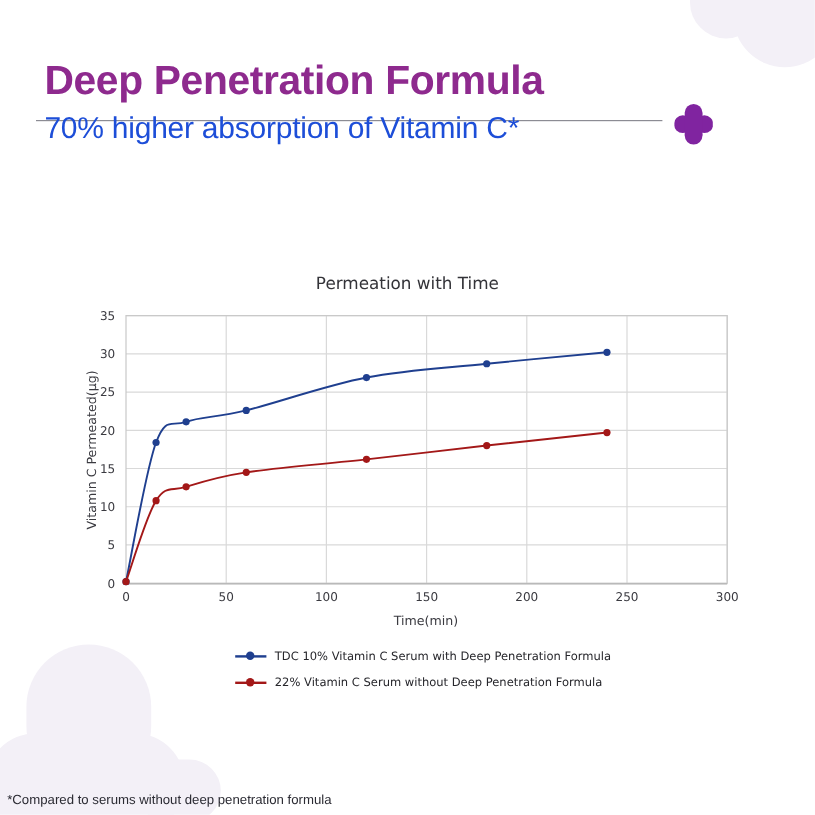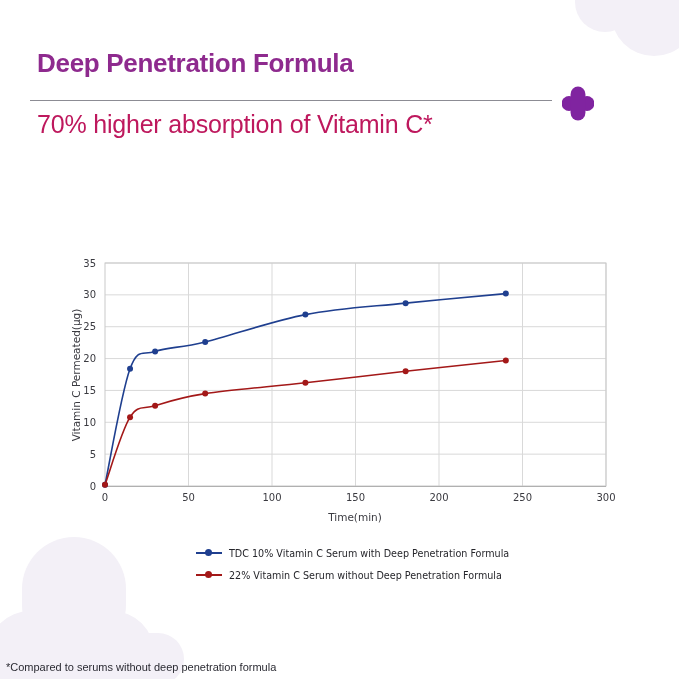--- a/index.html
+++ b/index.html
@@ -36,41 +36,41 @@
   
   #header {
     position: absolute;
     left: 0; right: 0; top: 0;
     padding: 0;
   }
   #page-title {
     position: absolute;
     left: 37px;
     top: 48px;
-    font-size: 26px;
+    font-size: 34px;
     font-weight: bold;
     color: #8e2a8e;
     letter-spacing: -0.3px;
     white-space: nowrap;
   }
   #title-rule {
     position: absolute;
     left: 30px;
     top: 100px;
     width: 522px;
     height: 1px;
     background: #8c8c94;
   }
   #subtitle {
     position: absolute;
     left: 37px;
-    top: 110px;
+    top: 93px;
     font-size: 25px;
     font-weight: normal;
-    color: #be185d;
+    color: #1d4ed8;
     letter-spacing: -0.2px;
     white-space: nowrap;
   }
 
   
   #brand-mark {
     position: absolute;
     left: 562px;
     top: 86px;
     width: 32px;
@@ -115,21 +115,20 @@
 
   
   #legend {
     position: absolute;
     left: 196px;
     top: 542px;
     width: 400px;
   }
   .legend-row {
     display: flex;
-    align-items: center;
     height: 22px;
   }
   .legend-swatch {
     width: 26px;
     height: 10px;
     margin-right: 7px;
     flex: 0 0 auto;
     position: relative;
   }
   .legend-swatch .lswline {
@@ -182,20 +181,21 @@
       <circle cx="16" cy="27" r="7.4"></circle>
       <circle cx="7" cy="17.5" r="7.4"></circle>
       <circle cx="25" cy="17.5" r="7.4"></circle>
       <rect x="8.6" y="7" width="14.8" height="21" rx="2"></rect>
     </g>
   </svg>
 </div>
 
 <div id="chart-block">
 
+  <div id="chart-title">Permeation with Time</div>
 
   <svg id="plot-svg" width="679" height="679">
 
     <rect id="plot-bg" x="105" y="263" width="501" height="223" fill="#ffffff"></rect>
 
     <g id="h-grid">
         <line x1="105" y1="454.14285714285717" x2="606" y2="454.14285714285717" class="grid-line"></line>
         <line x1="105" y1="422.2857142857143" x2="606" y2="422.2857142857143" class="grid-line"></line>
         <line x1="105" y1="390.42857142857144" x2="606" y2="390.42857142857144" class="grid-line"></line>
         <line x1="105" y1="358.57142857142856" x2="606" y2="358.57142857142856" class="grid-line"></line>

